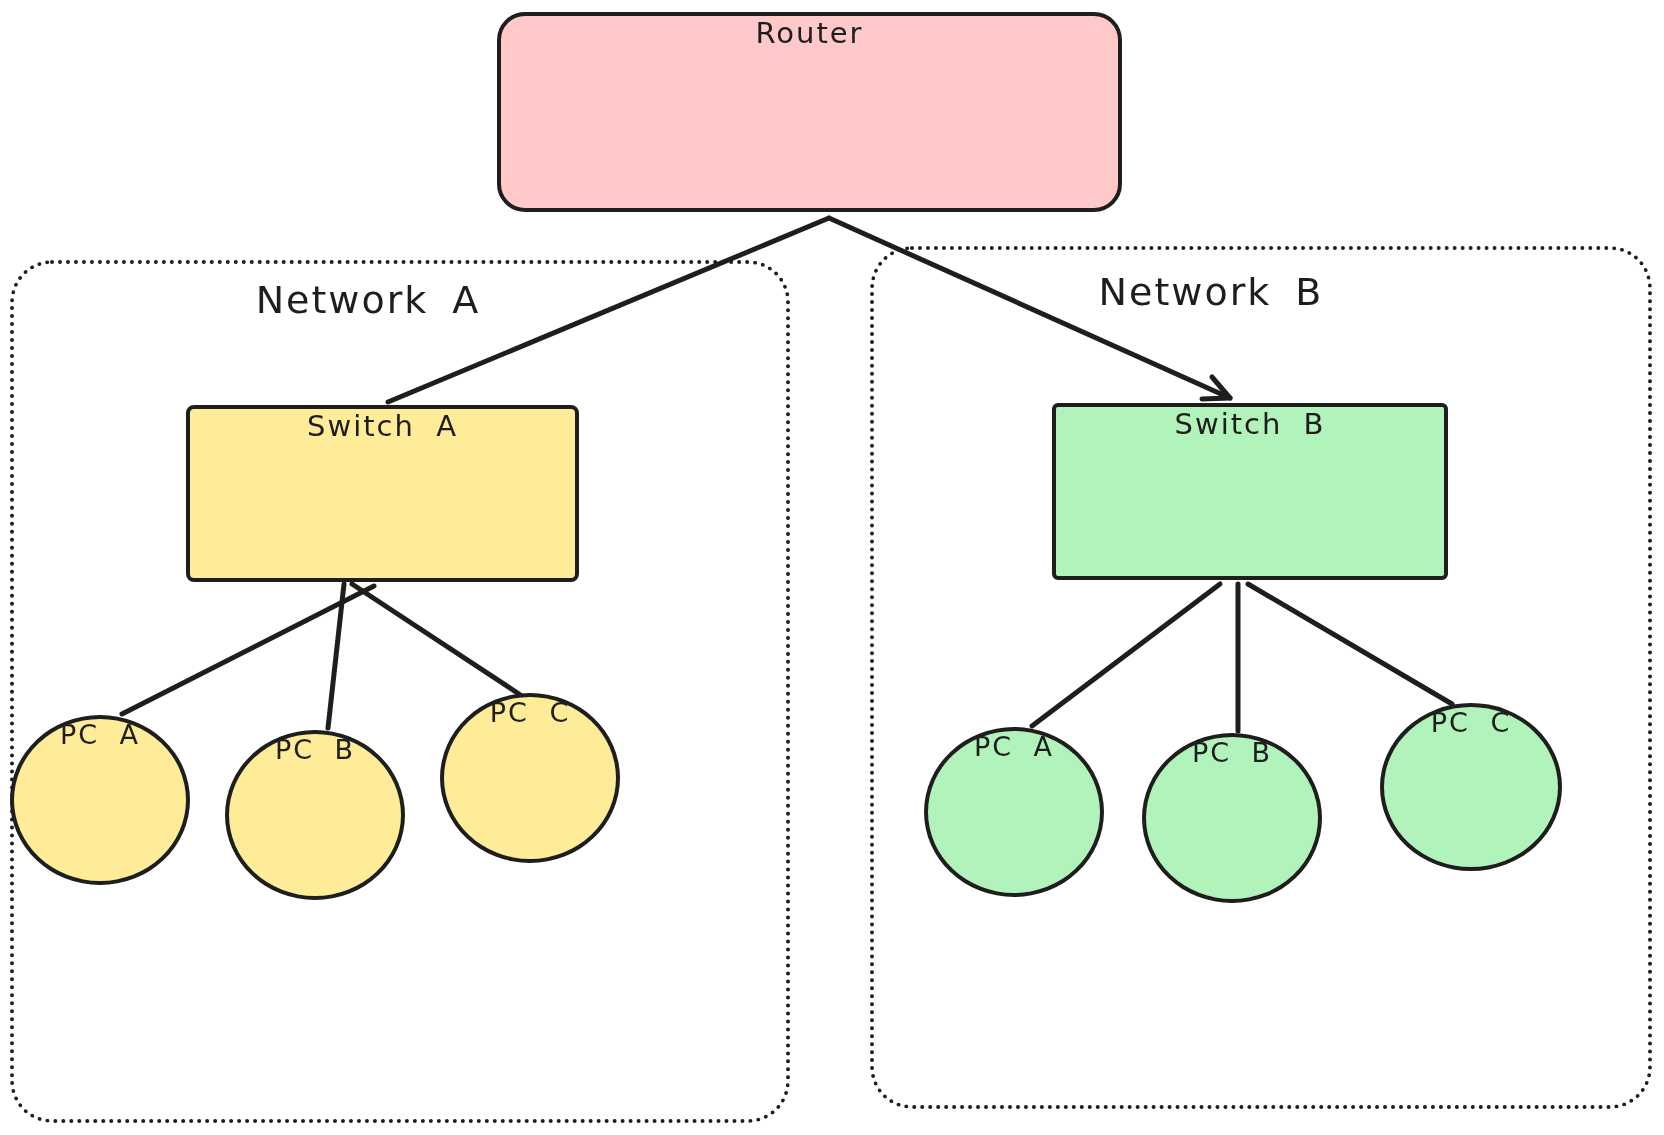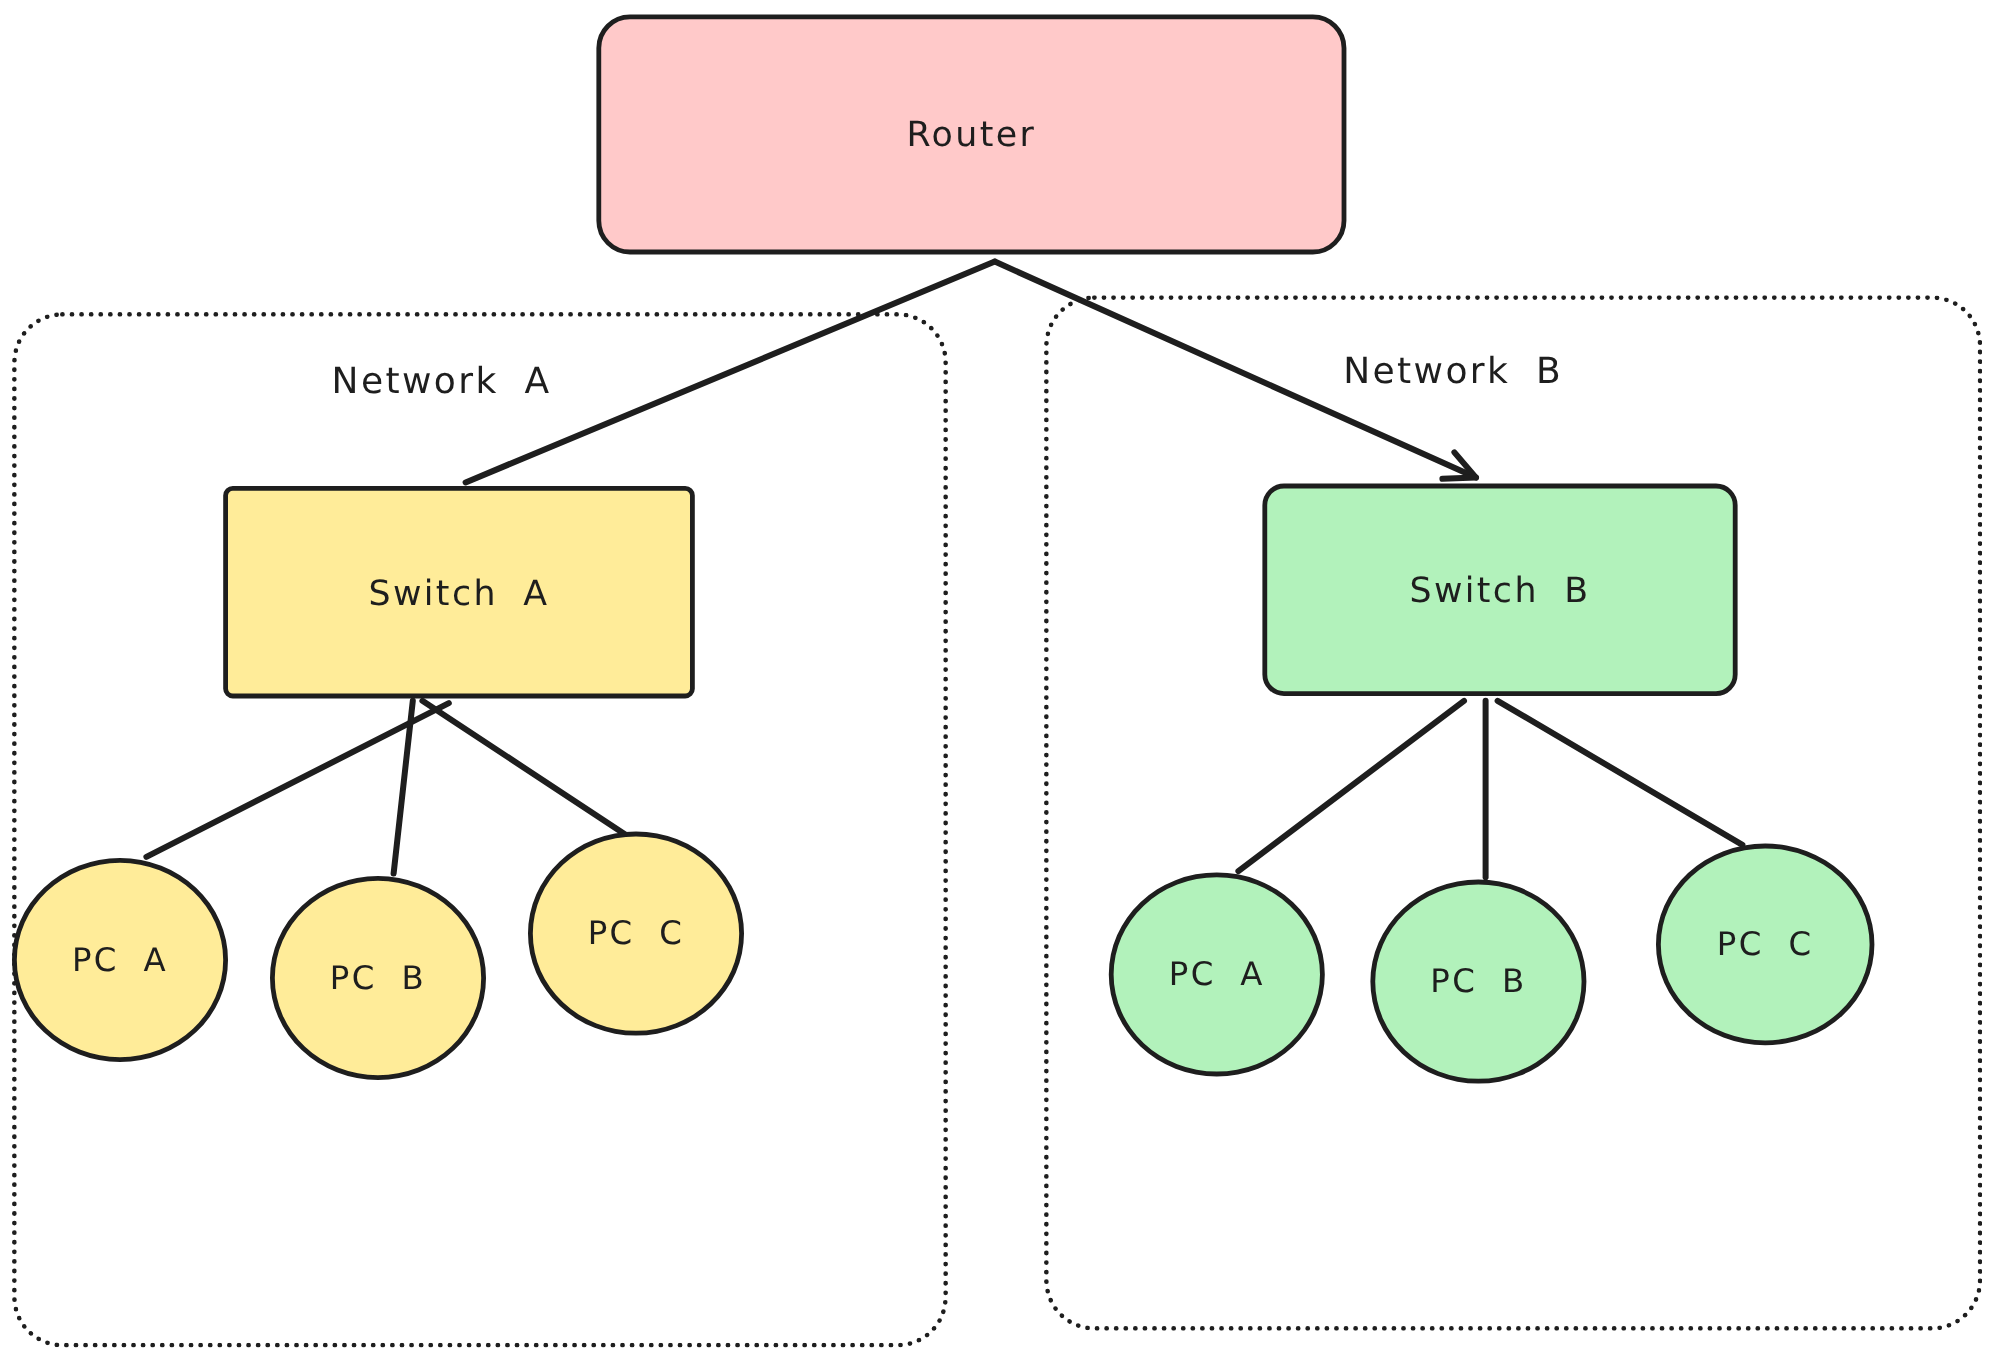--- a/index.html
+++ b/index.html
@@ -29,21 +29,20 @@
     stroke-width: 5;
     stroke-linecap: round;
     stroke-linejoin: round;
     fill: none;
   }
   .node {
     position: absolute;
     box-sizing: border-box;
     border: 4.5px solid #1e1e1e;
     display: flex;
-    align-items: center;
     justify-content: center;
   }
   .node .label {
     font-size: 29px;
     letter-spacing: 2px;
     word-spacing: 10px;
     white-space: nowrap;
   }
   .router {
     left: 497px; top: 12px;
@@ -56,38 +55,37 @@
     box-sizing: border-box;
     border: 4px dotted #1e1e1e;
     border-radius: 42px;
     background: transparent;
   }
   .net-a-box { left: 10px;  top: 260px; width: 780px; height: 863px; }
   .net-b-box { left: 870px; top: 246px; width: 782px; height: 863px; }
   .container-label {
     position: absolute;
     transform: translate(-50%, -50%);
-    font-size: 30px;
+    font-size: 38px;
     letter-spacing: 2px;
     word-spacing: 10px;
     white-space: nowrap;
-    margin-top: 18px;
   }
   .net-a-label { left: 368px;  top: 300px; }
   .net-b-label { left: 1211px; top: 292px; }
   .switch-a {
     left: 186px; top: 405px;
     width: 393px; height: 177px;
     border-radius: 8px;
     background: #ffec99;
   }
   .switch-b {
     left: 1052px; top: 403px;
     width: 396px; height: 177px;
-    border-radius: 18px;
+    border-radius: 6px;
     background: #b2f2bb;
   }
   .pc {
     border-radius: 50%;
   }
   .pc .label { font-size: 27px; }
   .pc-yellow { background: #ffec99; }
   .pc-green  { background: #b2f2bb; }
   .pc-a-1 { left: 10px;   top: 715px; width: 180px; height: 170px; }
   .pc-a-2 { left: 225px;  top: 730px; width: 180px; height: 170px; }

